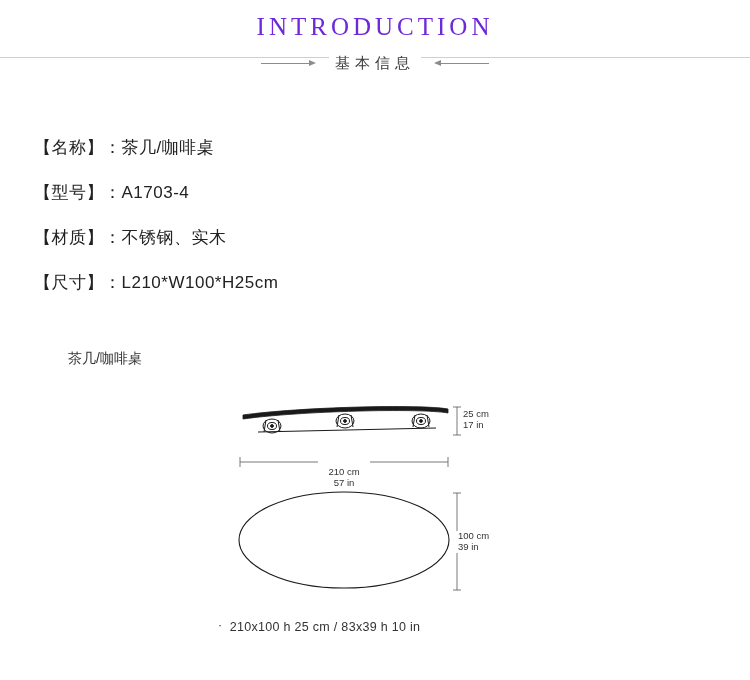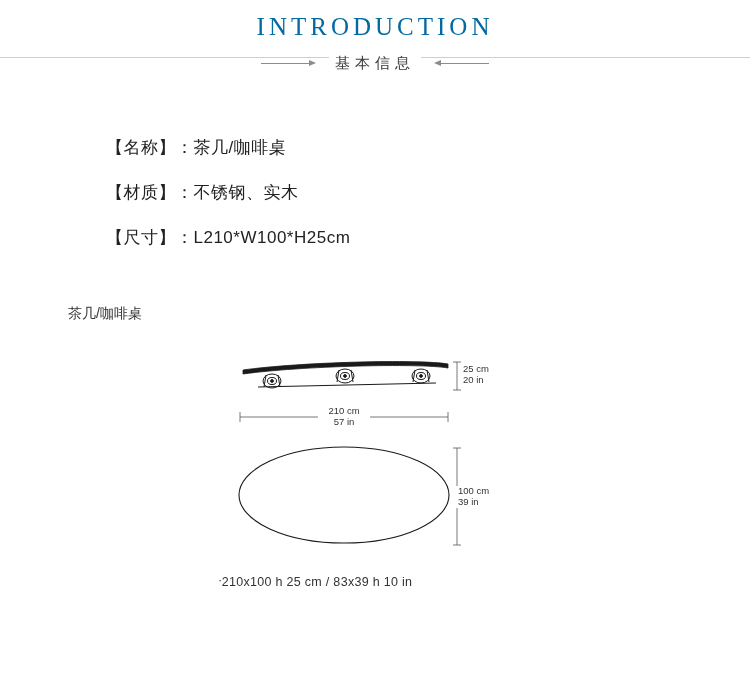--- a/index.html
+++ b/index.html
@@ -18,21 +18,21 @@
 
   
   .header {
     padding-top: 10px;
     text-align: center;
   }
   .header-title {
     font-family: "Liberation Serif", serif;
     font-size: 25px;
     letter-spacing: 4px;
-    color: #0369a1;
+    color: #6d28d9;
     line-height: 34px;
   }
   .header-rule-wrap {
     position: relative;
     width: 750px;
     height: 20px;
     margin-top: 4px;
   }
   .header-rule {
     position: absolute;
@@ -78,22 +78,21 @@
     font-size: 15px;
     letter-spacing: 5px;
     color: #3a3a3a;
     background: #fff;
     padding: 0 6px;
   }
 
   
   .specs {
     margin-top: 52px;
-    padding-left: 65px;
-    margin-left: 41px;
+    padding-left: 34px;
   }
   .spec-row {
     font-size: 17px;
     line-height: 45px;
     color: #222;
     letter-spacing: 0.5px;
   }
   .spec-key {
     font-weight: normal;
   }
@@ -150,20 +149,23 @@
   <div class="header-sub-wrap">
     <span class="sub-line left"></span>
     <span class="header-sub">基本信息</span>
     <span class="sub-line right"></span>
   </div>
 </div>
 
 <div class="specs">
   <div class="spec-row">
     <span class="spec-key">【名称】：</span><span class="spec-val">茶几/咖啡桌</span>
+  </div>
+  <div class="spec-row">
+    <span class="spec-key">【型号】：</span><span class="spec-val">A1703-4</span>
   </div>
   <div class="spec-row">
     <span class="spec-key">【材质】：</span><span class="spec-val">不锈钢、实木</span>
   </div>
   <div class="spec-row">
     <span class="spec-key">【尺寸】：</span><span class="spec-val">L210*W100*H25cm</span>
   </div>
 </div>
 
 <div class="product-name">茶几/咖啡桌</div>
@@ -212,28 +214,28 @@
     <g stroke="#555" stroke-width="0.8">
       <line x1="457" y1="103" x2="457" y2="141"></line>
       <line x1="457" y1="163" x2="457" y2="200"></line>
       <line x1="453" y1="103" x2="461" y2="103"></line>
       <line x1="453" y1="200" x2="461" y2="200"></line>
     </g>
   </svg>
 
   <div class="dim-label" style="left:463px; top:18px;">
     <div>25 cm</div>
-    <div>20 in</div>
-  </div>
-
-  <div class="dim-label center" style="left:318px; top:60px; width:52px;">
+    <div>17 in</div>
+  </div>
+
+  <div class="dim-label center" style="left:318px; top:76px; width:52px;">
     <div>210 cm</div>
     <div>57 in</div>
   </div>
 
   <div class="dim-label" style="left:458px; top:140px;">
     <div>100 cm</div>
     <div>39 in</div>
   </div>
 
   <div class="caption-dot" style="top:228px;">·</div>
-  <div class="caption" style="position:absolute; left:0; top:222px; width:634px;">210x100 h 25 cm / 83x39 h 10 in</div>
+  <div class="caption" style="position:absolute; left:8px; top:222px; width:634px;">210x100 h 25 cm / 83x39 h 10 in</div>
 </div>
 
 </body></html>

